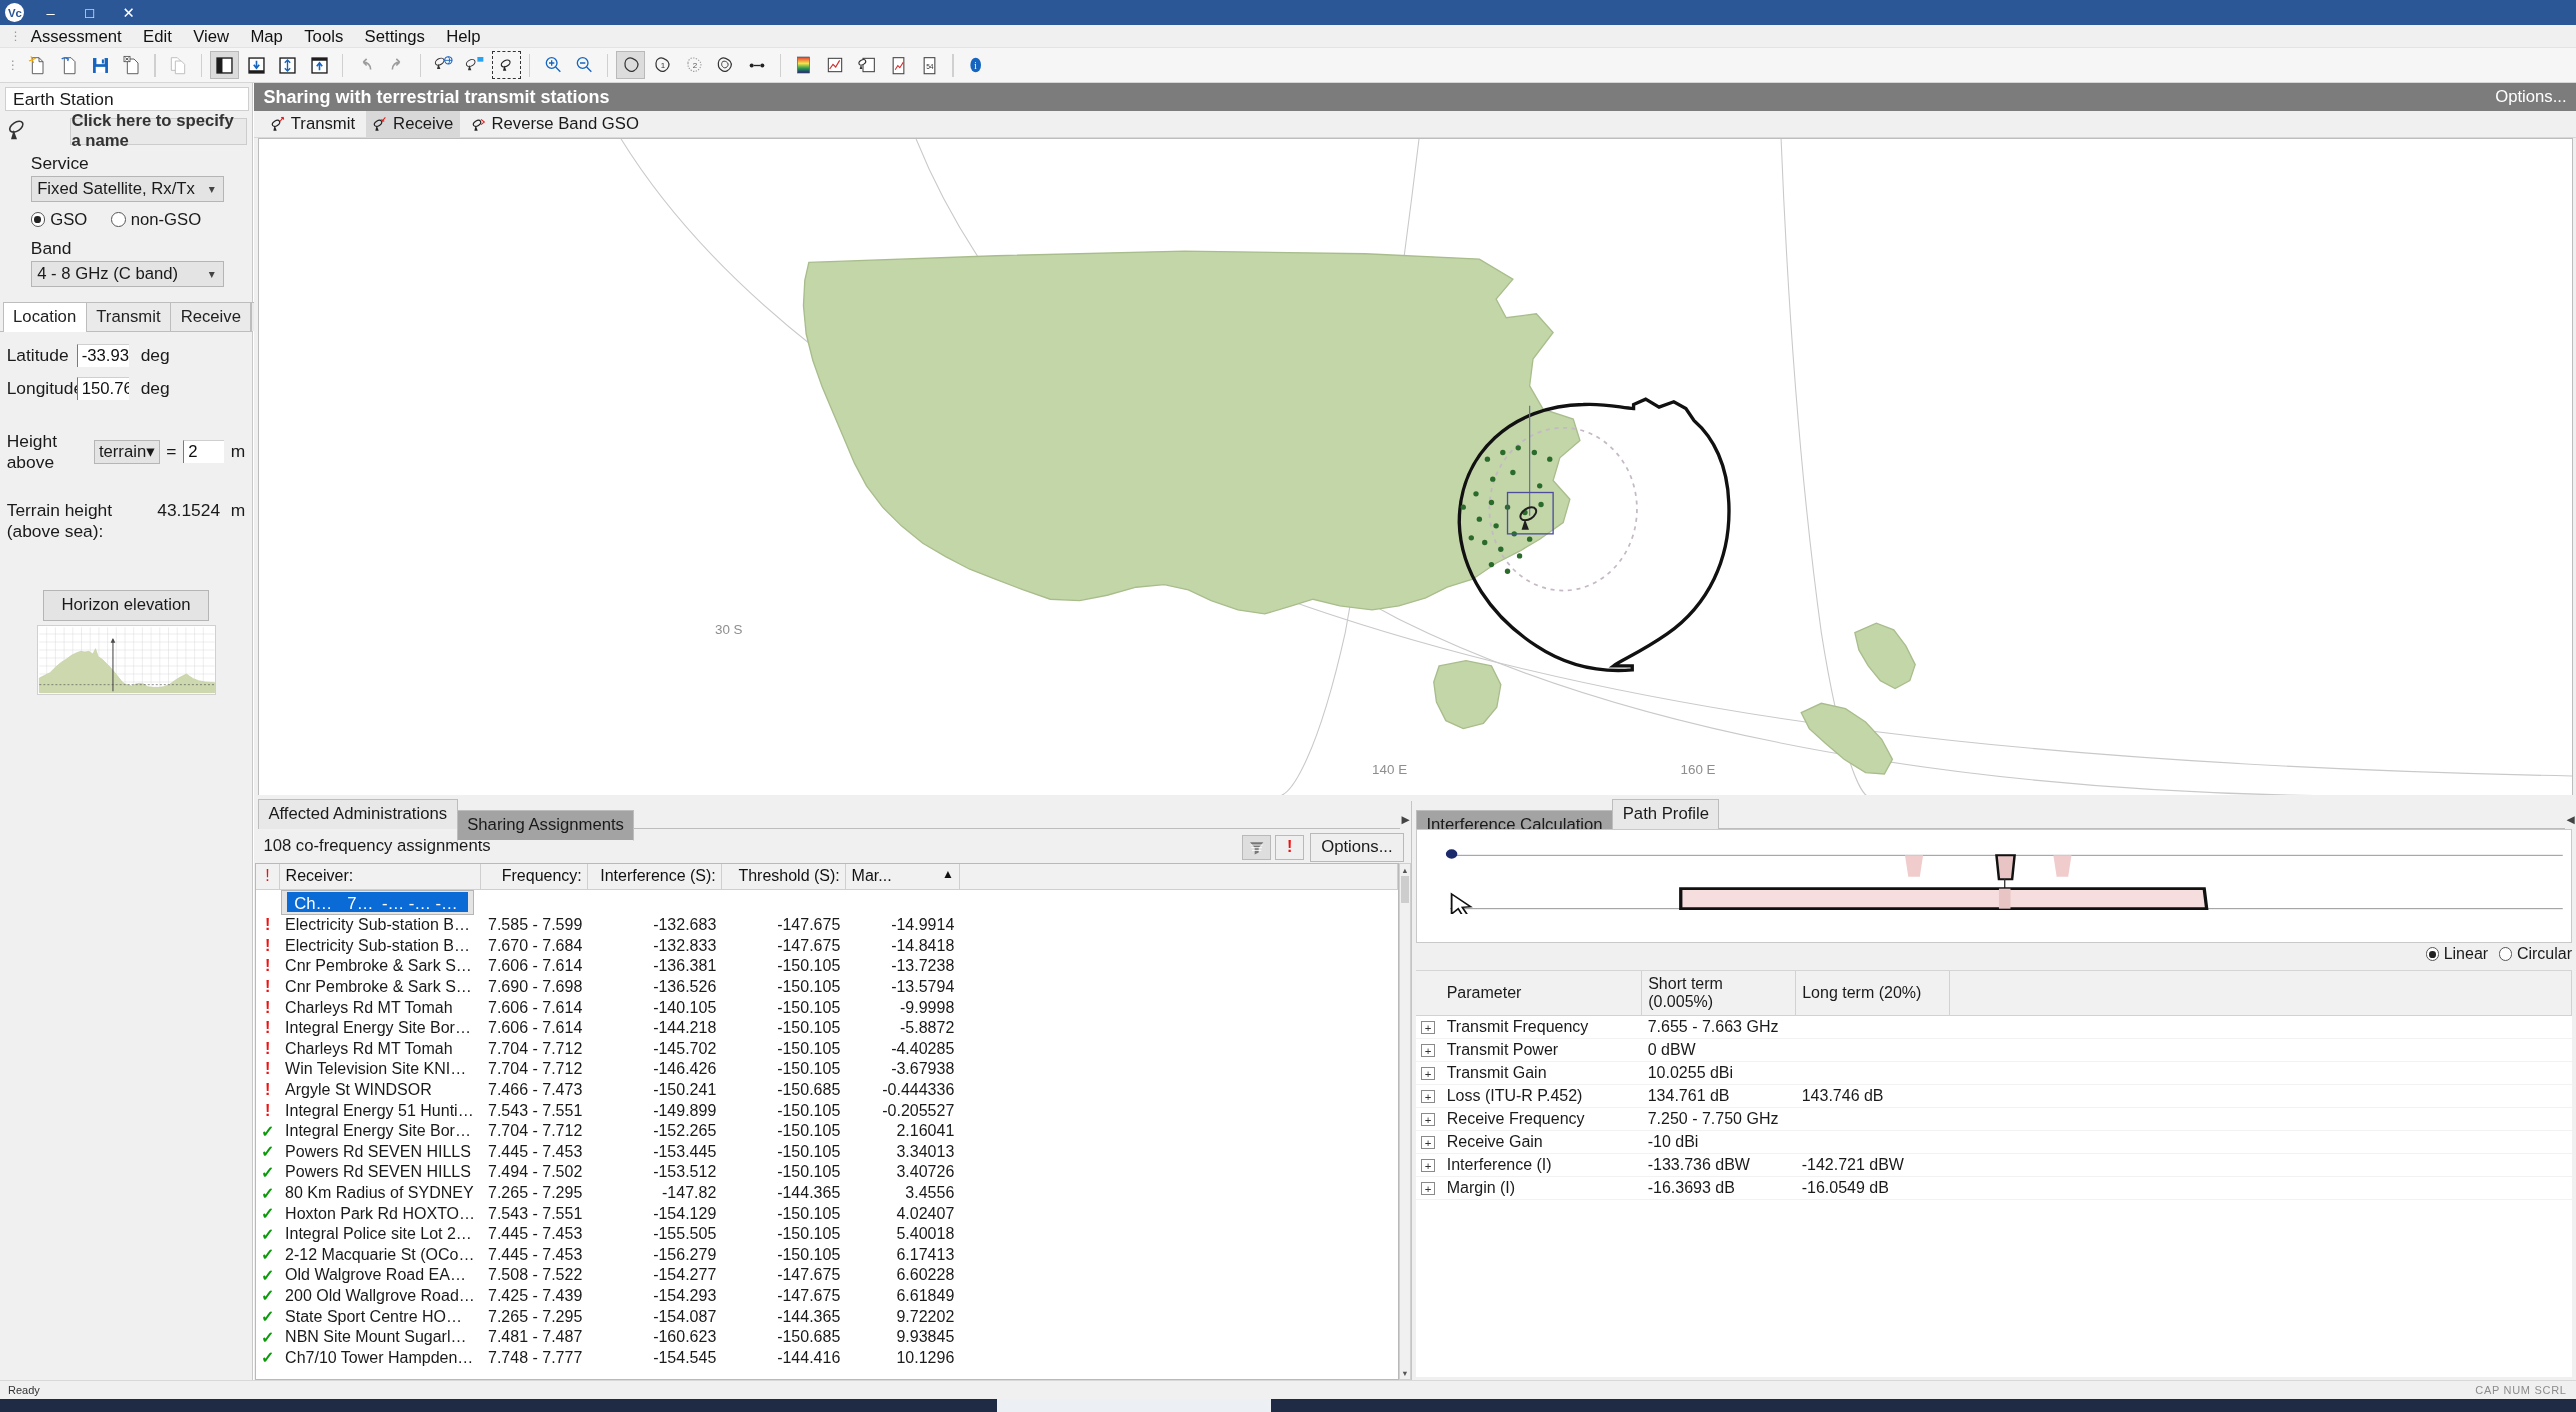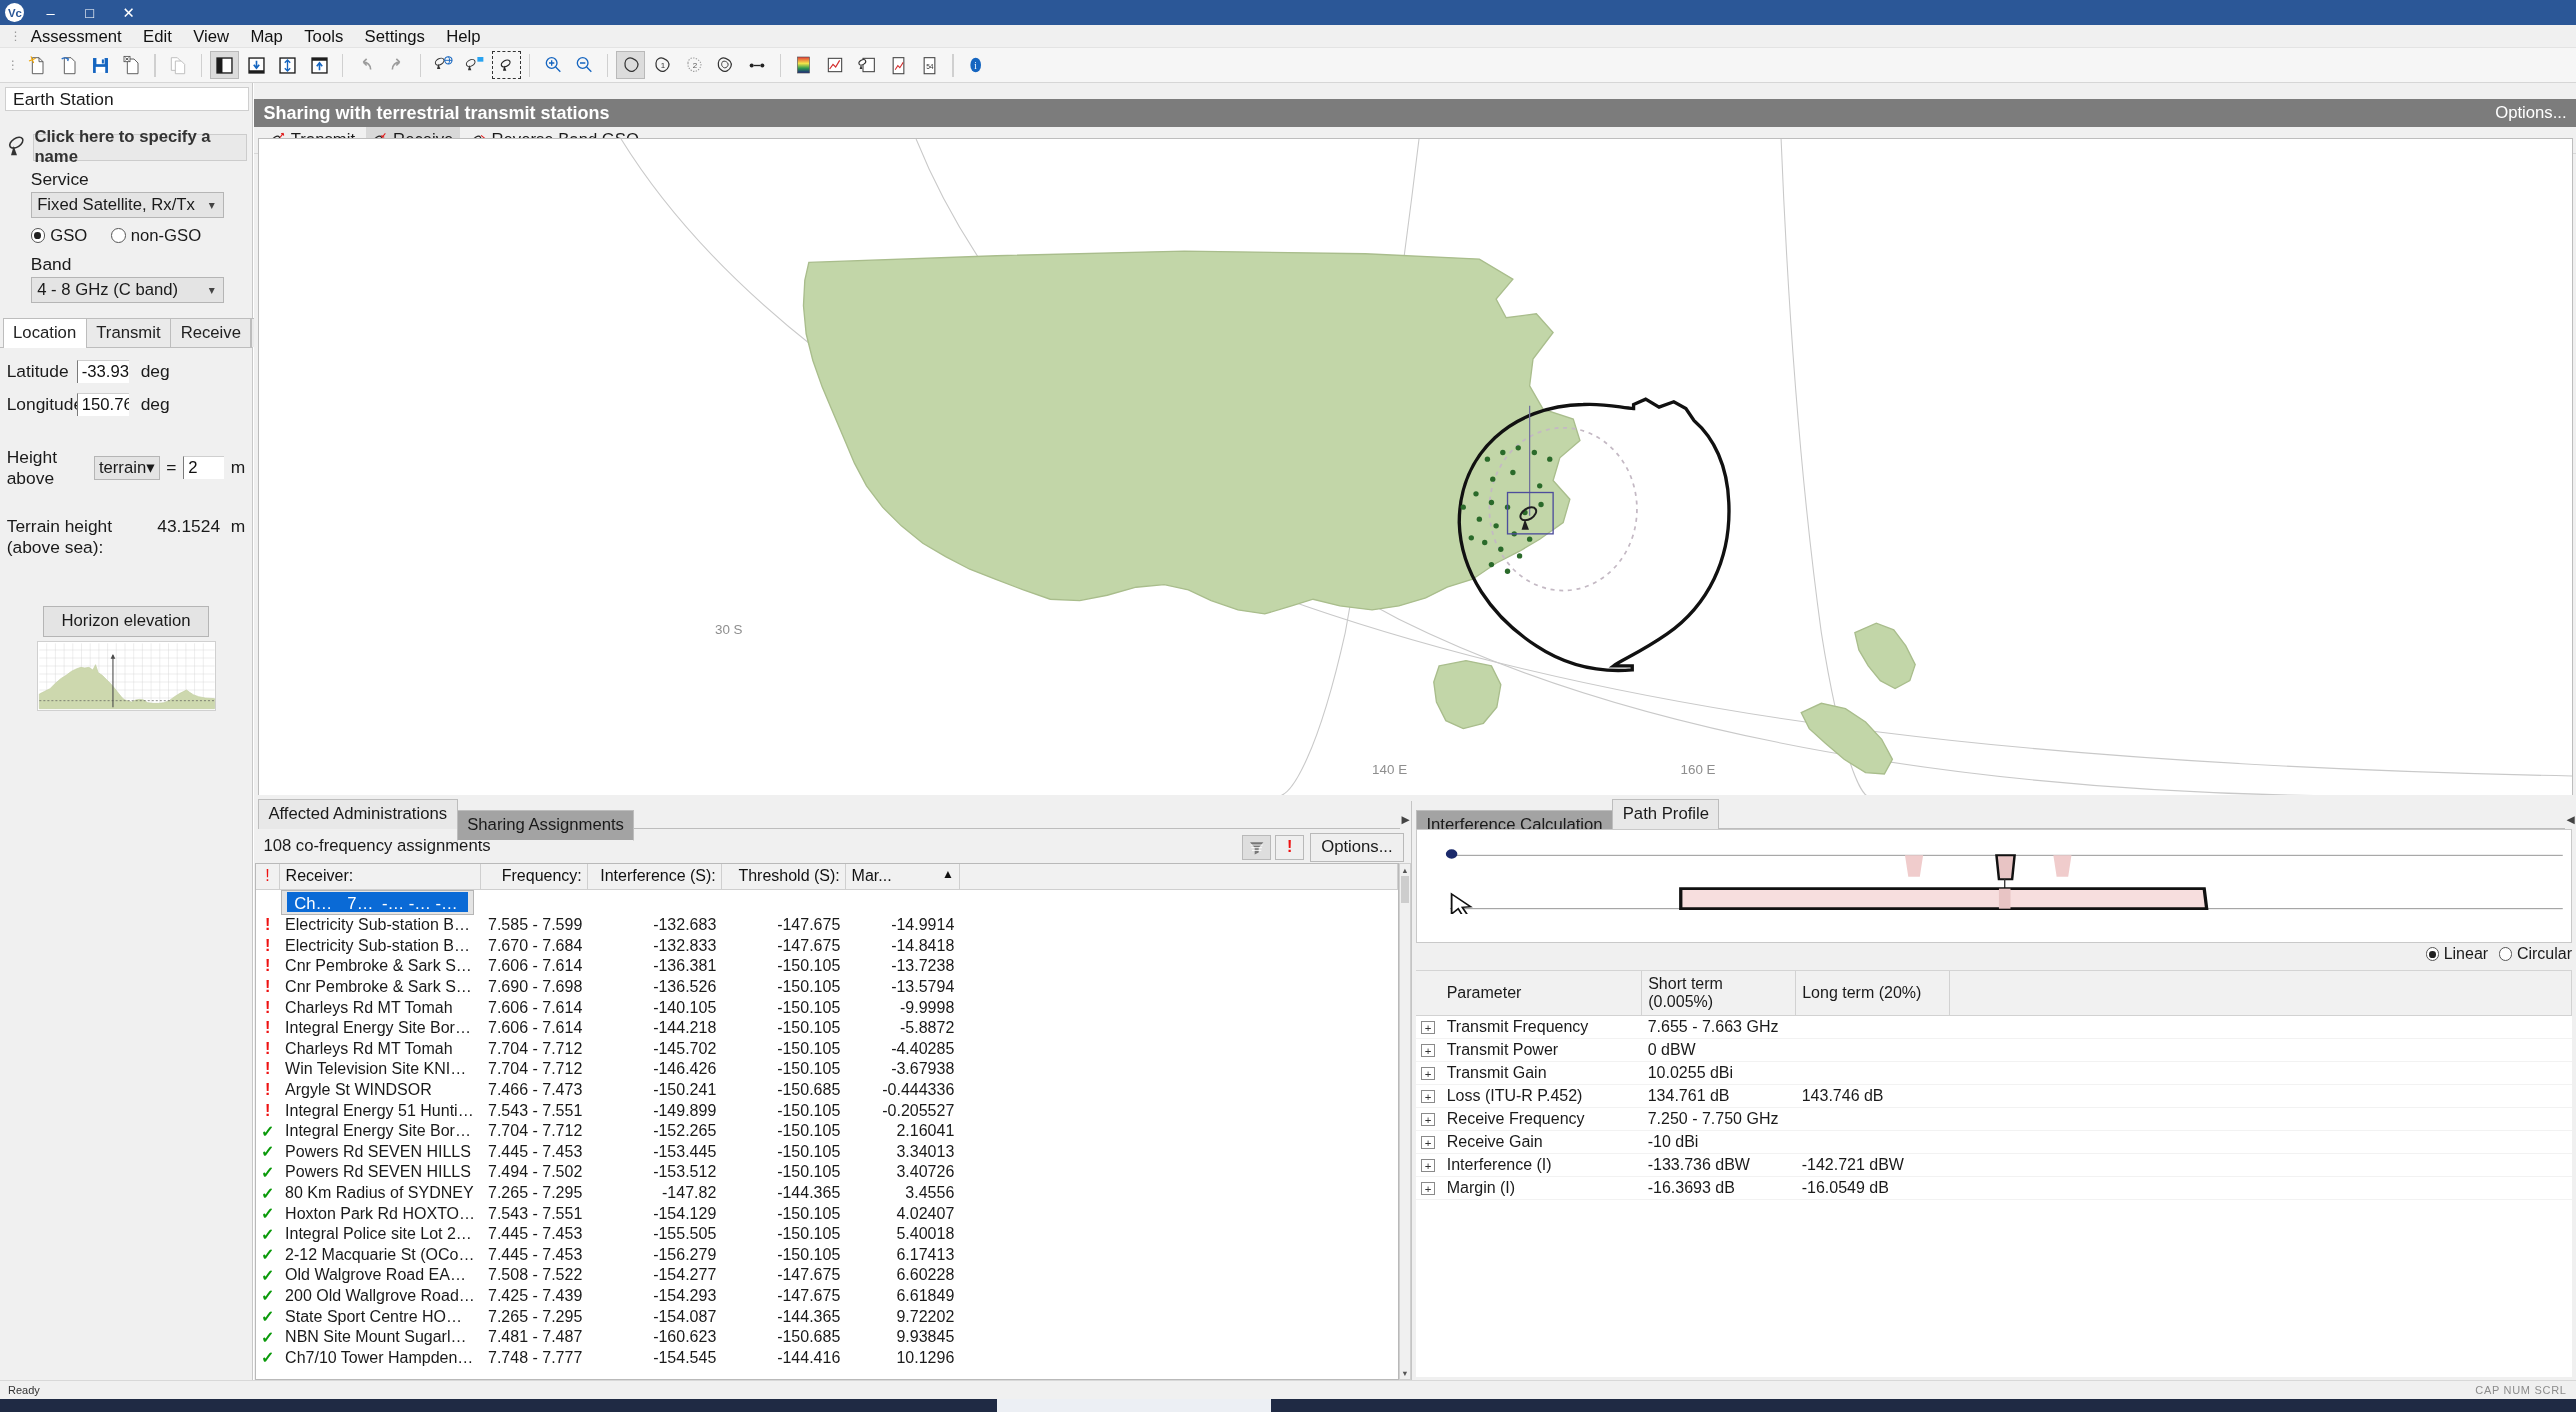--- a/index.html
+++ b/index.html
@@ -57,21 +57,21 @@
   .sidebar {
     position: absolute; top: 0; left: 0; width: 253px; bottom: 0;
     background: #f0f0f0; border-right: 0.7px solid #c8c8c8;
   }
   .es-header {
     margin: 4px 2.7px 0 5.4px; height: 24px; background: #fff;
     border: 0.7px solid #cfcfcf; display: flex; align-items: center;
     padding-left: 6.7px; font-size: 17.4px;
   }
   .es-body { padding: 6.7px 5.4px 0 5.4px; }
-  .name-row { display: flex; align-items: center; margin: 16px 0 4px 0; }
+  .name-row { display: flex; align-items: center; margin: 0 0 4px 0; gap: 37px; }
   .dish-icon { width: 28px; height: 25.4px; flex: none; }
   .name-btn {
     flex: 1; height: 27px; background: #e9e9e9; border: 0.7px solid #cccccc;
     display: flex; align-items: center; justify-content: center;
     font-weight: bold; font-size: 16.7px; color: #333;
   }
   .fld-label { margin: 8px 0 2.7px 25.4px; font-size: 17.4px; }
   .sel {
     margin-left: 25.4px; width: 193px; height: 25.4px; background: #e4e4e4;
     border: 0.7px solid #b5b5b5; display: flex; align-items: center;
@@ -123,21 +123,21 @@
   .horizon-plot {
     margin: 4px auto 0 auto; width: 179px; height: 70px;
     background: #fff; border: 0.7px solid #d0d0d0;
   }
 
   
   .mainarea { position: absolute; top: 0; left: 254px; right: 0; bottom: 0; background:#f0f0f0;}
 
   .mapheader {
     height: 28px; background: #7c7c7c; color: #fff; display: flex;
-    align-items: center; padding-left: 9.4px; font-size: 18px; font-weight: bold; margin-top: 16px;
+    align-items: center; padding-left: 9.4px; font-size: 18px; font-weight: bold;
   }
   .mapheader .opt {
     margin-left: auto; margin-right: 9.4px; font-size: 16.7px; font-weight: normal;
   }
   .maptabs {
     height: 27px; background: #f0f0f0; display: flex; align-items: center;
     padding-left: 9.4px; font-size: 16.7px; border-bottom: 0.7px solid #d8d8d8;
   }
   .maptab { display: flex; align-items: center; padding: 2.7px 6.7px; margin-right: 4px; }
   .maptab.active { background: #d8d8d8; }

